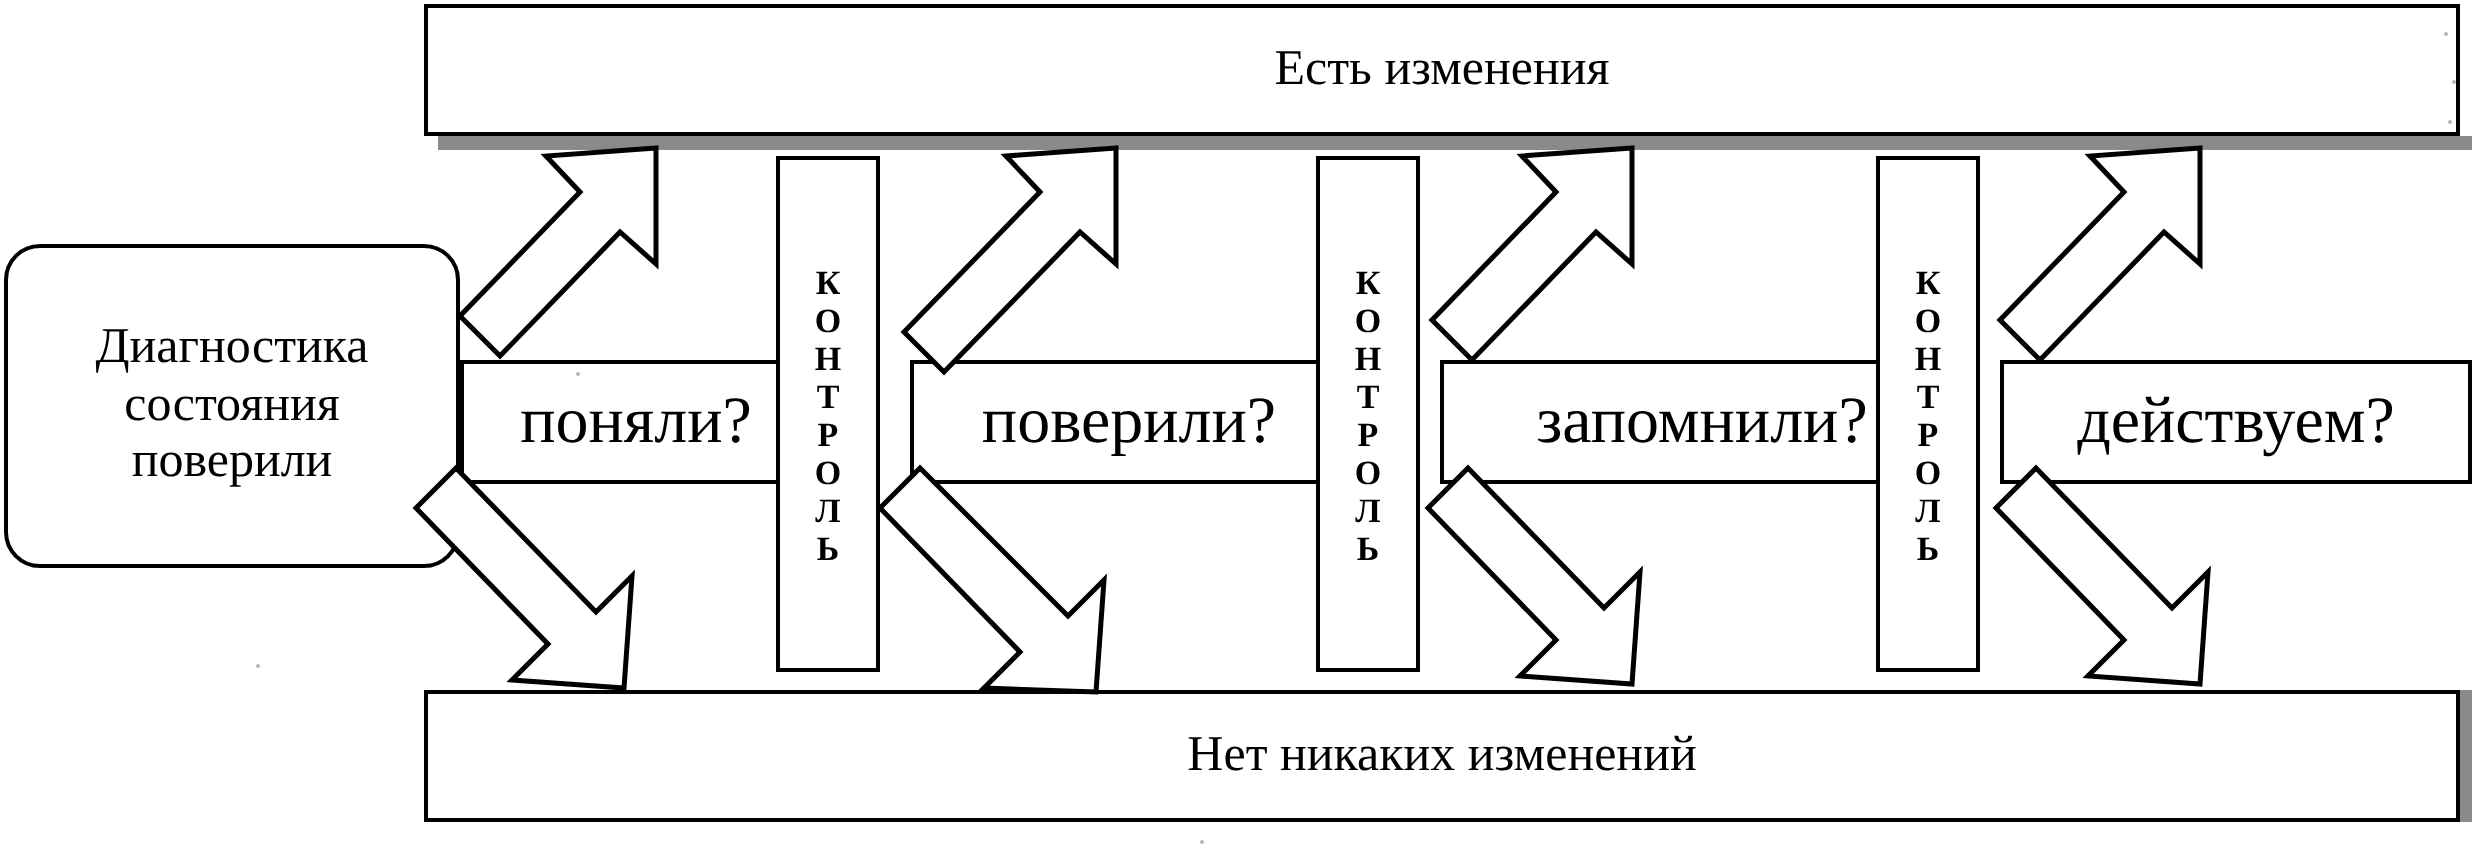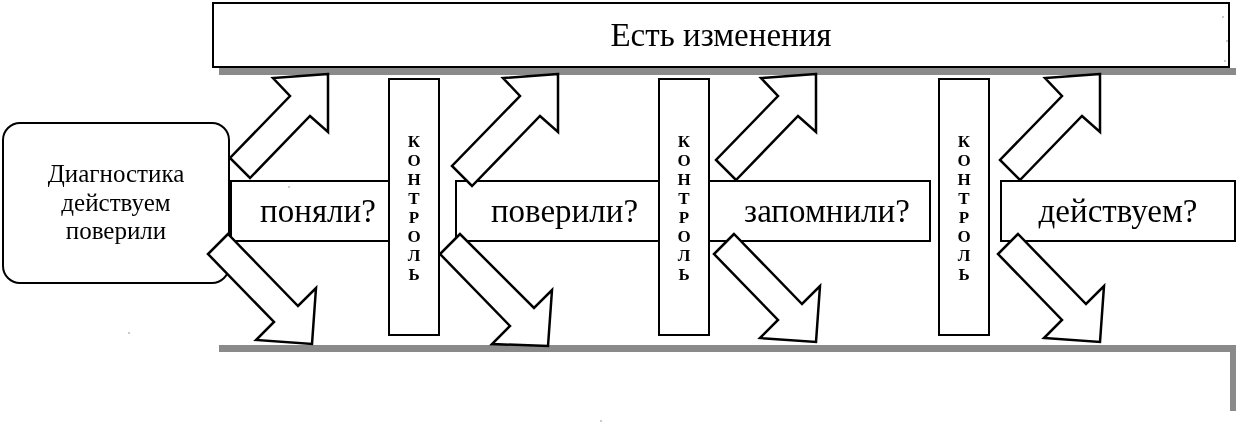--- a/index.html
+++ b/index.html
@@ -34,21 +34,21 @@
     background: #8a8a8a;
     height: 7px;
   }
 
   
   #top-bar {
     left: 212px;
     top: 2px;
     width: 1018px;
     height: 66px;
-    font-size: 33px;
+    font-size: 25px;
   }
   #top-bar-shadow {
     left: 219px;
     top: 68px;
     width: 1018px;
   }
   #bottom-bar {
     left: 212px;
     top: 345px;
     width: 1018px;
@@ -81,21 +81,21 @@
   }
 
   
   .qbox {
     top: 180px;
     height: 62px;
     font-size: 33px;
   }
   #q-understood { left: 230px; width: 176px; }
   #q-believed  { left: 455px; width: 219px; }
-  #q-memorized { left: 696px; width: 235px; padding-left: 27px; }
+  #q-memorized { left: 720px; width: 235px; padding-left: 27px; }
   #q-act       { left: 1000px; width: 236px; }
 
   
   .ctrl {
     top: 78px;
     width: 52px;
     height: 258px;
     font-size: 17px;
     font-weight: bold;
     letter-spacing: 0;
@@ -133,24 +133,25 @@
 </head>
 <body>
 
 <div id="canvas">
 
   <div class="shadow-bar" id="top-bar-shadow"></div>
   <div class="box" id="top-bar">Есть изменения</div>
 
   <div class="shadow-bar" id="bottom-bar-shadow"></div>
   <div class="shadow-bar" id="bottom-bar-shadow-right"></div>
+  <div class="box" id="bottom-bar">Нет никаких изменений</div>
 
   <div class="box" id="start-node">
     <span>Диагностика</span>
-    <span>действуем</span>
+    <span>состояния</span>
     <span>поверили</span>
   </div>
 
   <div class="box qbox" id="q-understood">поняли?</div>
   <div class="box qbox" id="q-believed">поверили?</div>
   <div class="box qbox" id="q-memorized">запомнили?</div>
   <div class="box qbox" id="q-act">действуем?</div>
 
   <div class="box ctrl" id="ctrl-1">
     <span>К</span>

